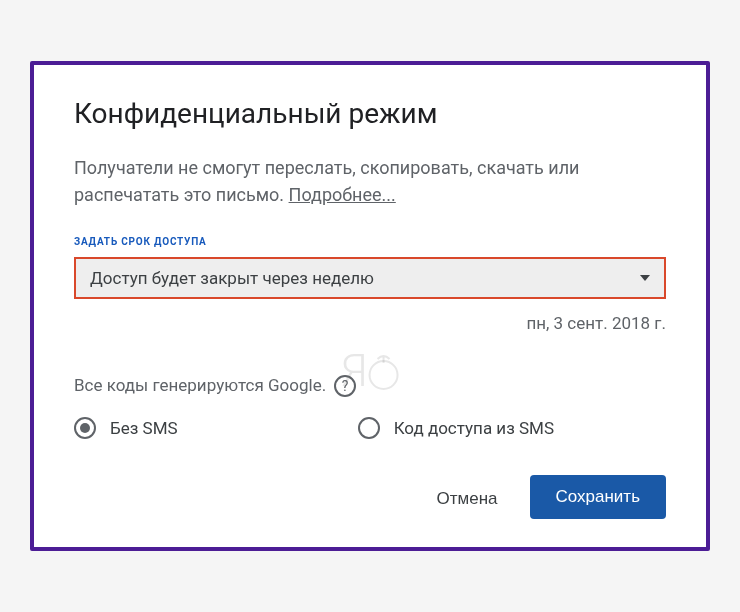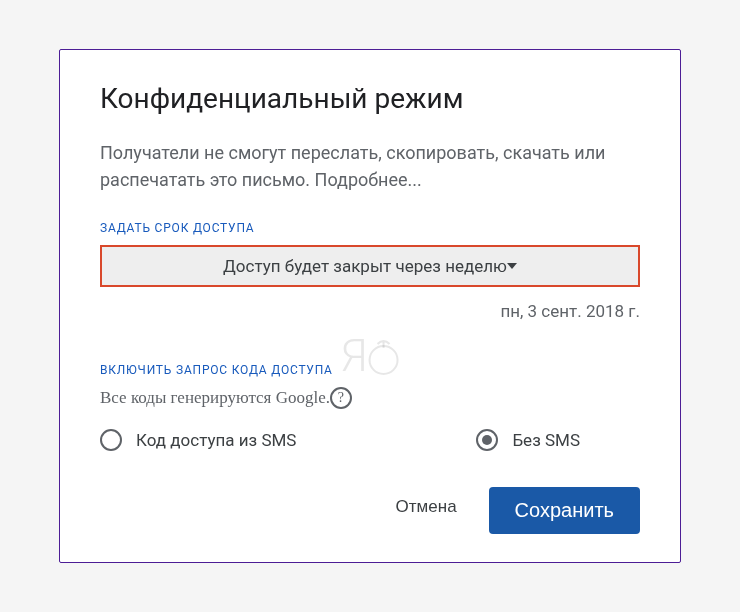--- a/index.html
+++ b/index.html
@@ -10,59 +10,60 @@
     body {
       font-family: 'Roboto', 'Segoe UI', Arial, sans-serif;
       background: #f5f5f5;
       display: flex;
       justify-content: center;
       align-items: center;
       width: 740px;
       height: 612px;
     }
     .dialog {
-      width: 622px;
+      width: 680px;
       background: #fff;
-      border: 1px solid #4c1d95;
+      border: 4px solid #4c1d95;
       border-radius: 2px;
       padding: 32px 40px 28px 40px;
       position: relative;
     }
     .dialog-title {
       font-size: 28px;
       font-weight: 400;
       color: #202124;
       margin-bottom: 24px;
     }
     .description {
       font-size: 18px;
       color: #5f6368;
       line-height: 1.5;
       margin-bottom: 28px;
     }
     .description .learn-more {
       color: #5f6368;
+      text-decoration: underline;
       cursor: pointer;
       margin-top: 8px;
     }
     .section-label {
-      font-size: 12px;
-      font-weight: 400;
+      font-size: 10px;
+      font-weight: 700;
       letter-spacing: 0.8px;
       color: #185abc;
       margin-bottom: 10px;
     }
     .dropdown {
       width: 100%;
       height: 42px;
       background: #eeeeee;
       border: 2px solid #d9482b;
       display: flex;
       align-items: center;
-      justify-content: center;
+      justify-content: space-between;
       padding: 0 14px;
       font-size: 17px;
       color: #3c4043;
       cursor: pointer;
       margin-bottom: 14px;
     }
     .dropdown .caret {
       width: 0;
       height: 0;
       border-left: 5px solid transparent;
@@ -73,23 +74,22 @@
       font-size: 17px;
       color: #5f6368;
       padding-left: 14px;
       margin-bottom: 42px;
       text-align: right;
     }
     .passcode-desc {
       font-size: 17px;
       color: #5f6368;
       display: flex;
-      align-items: center;
+      gap: 8px;
       margin-bottom: 20px;
-      font-family: Liberation Serif, serif;
     }
     .help-icon {
       width: 22px;
       height: 22px;
       border: 2px solid #5f6368;
       border-radius: 50%;
       display: inline-flex;
       align-items: center;
       justify-content: center;
       font-size: 14px;
@@ -122,33 +122,33 @@
       background: #5f6368;
       border-radius: 50%;
     }
     .radio-label {
       font-size: 17px;
       color: #3c4043;
     }
     .actions {
       display: flex;
       justify-content: flex-end;
-      align-items: flex-start;
+      align-items: flex-end;
       gap: 24px;
     }
     .btn-cancel {
       font-size: 17px;
       color: #3c4043;
       background: none;
       border: none;
       cursor: pointer;
       padding: 10px 8px;
     }
     .btn-save {
-      font-size: 20px;
+      font-size: 17px;
       color: #fff;
       background: #1a59a7;
       border: none;
       border-radius: 4px;
       padding: 12px 26px;
       cursor: pointer;
     }
     .watermark {
       position: absolute;
       top: 280px;
@@ -189,38 +189,37 @@
 
   <div class="watermark">
     <span>Я</span>
     <svg width="40" height="44" viewBox="0 0 40 44">
       <circle cx="20" cy="26" r="14" fill="none" stroke="rgba(120,120,120,0.18)" stroke-width="2"></circle>
       <path d="M 14 10 Q 20 4 26 10" fill="none" stroke="rgba(120,120,120,0.18)" stroke-width="2"></path>
       <line x1="20" y1="8" x2="20" y2="14" stroke="rgba(120,120,120,0.18)" stroke-width="2"></line>
     </svg>
   </div>
 
-  <div class="section-label">ВКЛЮЧИТЬ ЗАПРОС КОДА ДОСТУПА</div>
 
   <div class="passcode-desc">
     <span>Все коды генерируются Google.</span>
     <span class="help-icon">?</span>
   </div>
 
   <div class="radio-group">
-    <div class="radio-option">
-      <span class="radio-circle"></span>
-      <span class="radio-label">Код доступа из SMS</span>
-    </div>
     <div class="radio-option">
       <span class="radio-circle selected">
           <span class="radio-dot"></span>
         </span>
       <span class="radio-label">Без SMS</span>
     </div>
+    <div class="radio-option">
+      <span class="radio-circle"></span>
+      <span class="radio-label">Код доступа из SMS</span>
+    </div>
   </div>
 
   <div class="actions">
     <button class="btn-cancel">Отмена</button>
     <button class="btn-save">Сохранить</button>
   </div>
 
 </div>
 
 </body></html>

